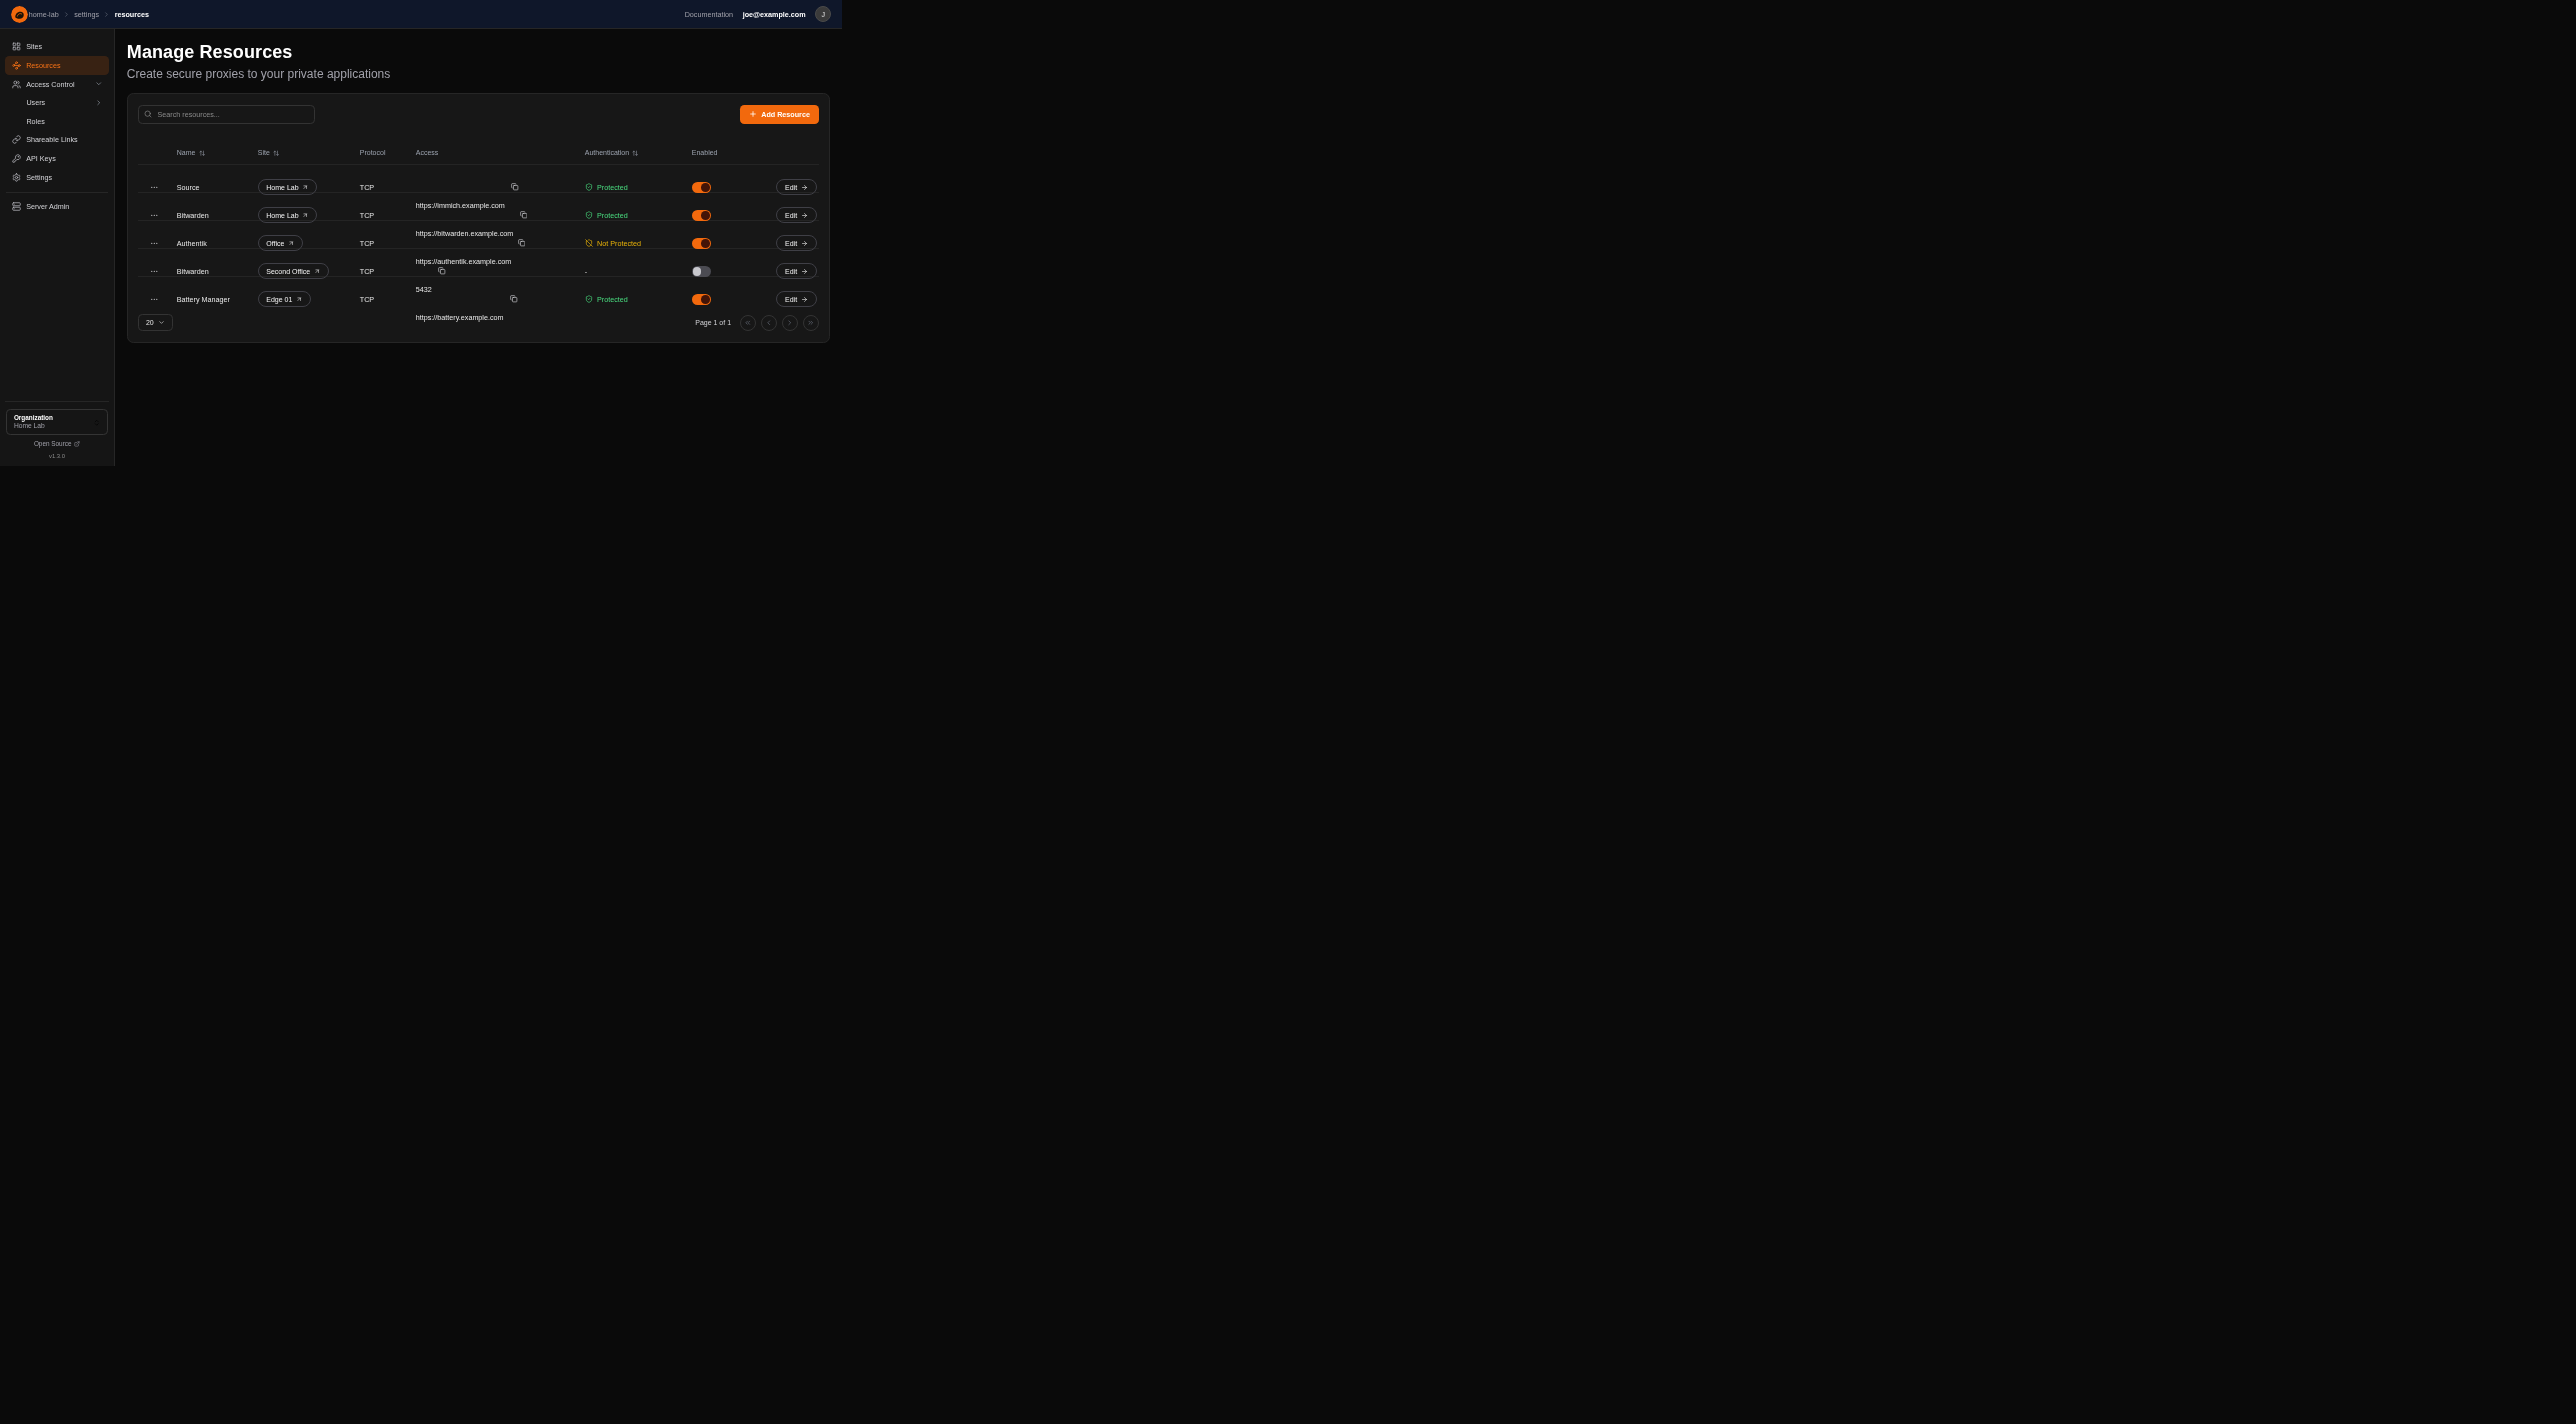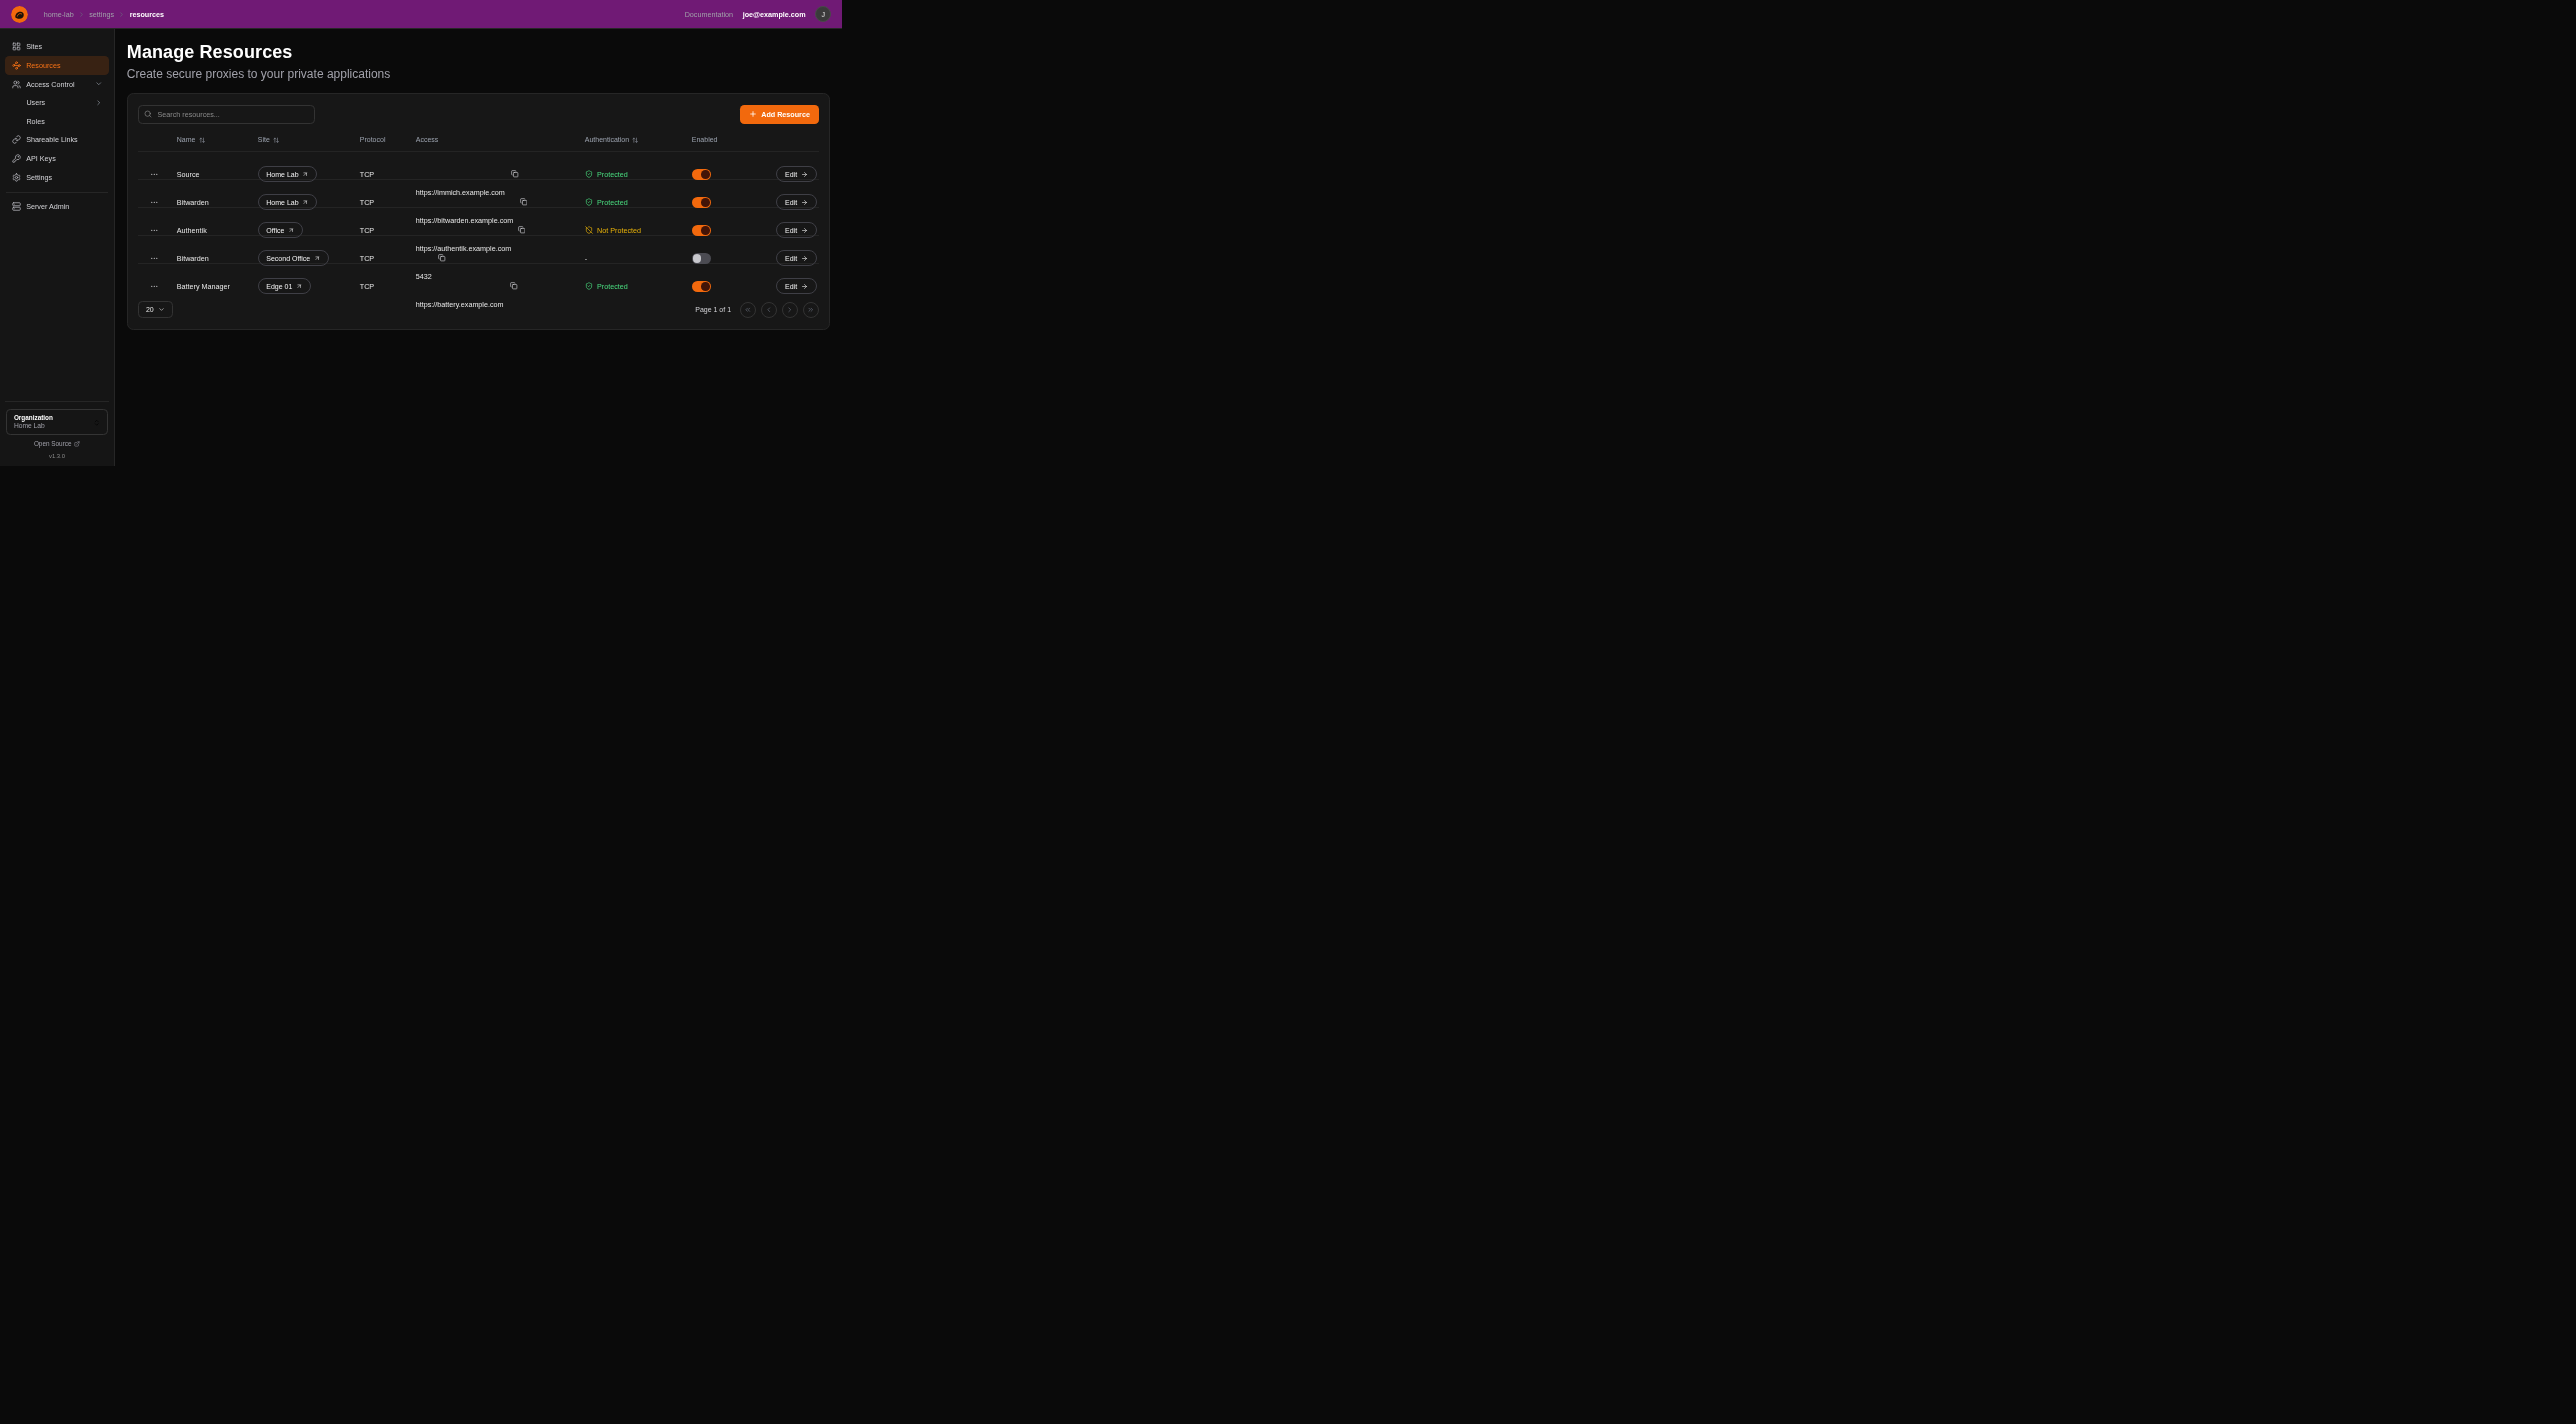--- a/index.html
+++ b/index.html
@@ -4,22 +4,22 @@
 <style>
   * { margin:0; padding:0; box-sizing:border-box; }
   html,body { width:842px; height:466px; background:#0a0a0a; color:#ededed;
     font-family:"Liberation Sans", sans-serif; overflow:hidden; }
   button { font-family:inherit; }
   svg { flex-shrink:0; }
 
   .app { display:flex; flex-direction:column; height:100%; }
 
   
-  .topbar { height:29px; background:#701a75; border-bottom:0.5px solid #262626;
-    display:flex; align-items:center; padding:0 10.7px; gap:16px; flex-shrink:0; }
+  .topbar { height:29px; background:#0f172a; border-bottom:0.5px solid #262626;
+    display:flex; align-items:center; padding:0 10.7px; gap:1px; flex-shrink:0; }
   .logo { width:17px; height:17px; border-radius:50%; overflow:hidden; cursor:pointer; }
   .breadcrumb { display:flex; align-items:center; gap:4.3px; font-size:7.2px; color:#a1a1aa; }
   .crumb { cursor:pointer; }
   .crumb.current { color:#ffffff; font-weight:700; cursor:default; }
   .crumb-sep { color:#6b7280; }
   .topbar-right { margin-left:auto; display:flex; align-items:center; gap:9.7px; }
   .doc-link { color:#a1a1aa; font-size:7.2px; cursor:pointer; }
   .user-email { color:#ffffff; font-size:7.2px; font-weight:700; }
   .avatar { width:16px; height:16px; border-radius:50%; background:#3a3a3a; border:0.5px solid #4a4a4a;
     display:flex; align-items:center; justify-content:center; font-size:7px; color:#e5e5e5; cursor:pointer; }
@@ -46,21 +46,21 @@
     color:#a1a1aa; font-size:6.4px; cursor:pointer; }
   .version { text-align:center; color:#8a8a8a; font-size:5.9px; }
 
   
   .main { flex:1; padding:13px 11.8px; overflow:auto; background:#0a0a0a; }
   .page-title { font-size:18px; font-weight:700; color:#ffffff; letter-spacing:0.1px; }
   .page-subtitle { font-size:12px; color:#a1a1aa; margin-top:4.3px; }
 
   .card { margin-top:11.8px; background:#171717; border:0.5px solid #262626; border-radius:6.4px; padding:10.7px; }
 
-  .toolbar { display:flex; align-items:flex-end; justify-content:space-between; margin-bottom:5px; }
+  .toolbar { display:flex; align-items:flex-end; justify-content:space-between; margin-bottom:18px; }
   .search-wrap { position:relative; }
   .search-input { width:177px; height:19.3px; background:transparent; border:0.5px solid #333333; border-radius:4.3px;
     color:#e5e5e5; font-size:7.2px; padding:0 6.4px 0 18px; outline:none; }
   .search-input::placeholder { color:#8a8a8a; }
   .search-icon { position:absolute; left:5.4px; top:5.4px; color:#8a8a8a; }
   .add-btn { display:inline-flex; align-items:center; gap:4.3px; background:#f2690d; color:#ffffff;
     border:none; border-radius:4.3px; height:19.3px; padding:0 8.6px; font-size:7.2px; font-weight:700; cursor:pointer; }
 
   .thead, .trow { display:grid; grid-template-columns:34px 81px 102px 56px 169px 107px 72px 1fr; align-items:center; }
   .thead { height:22.6px; border-bottom:0.5px solid #242424; }

